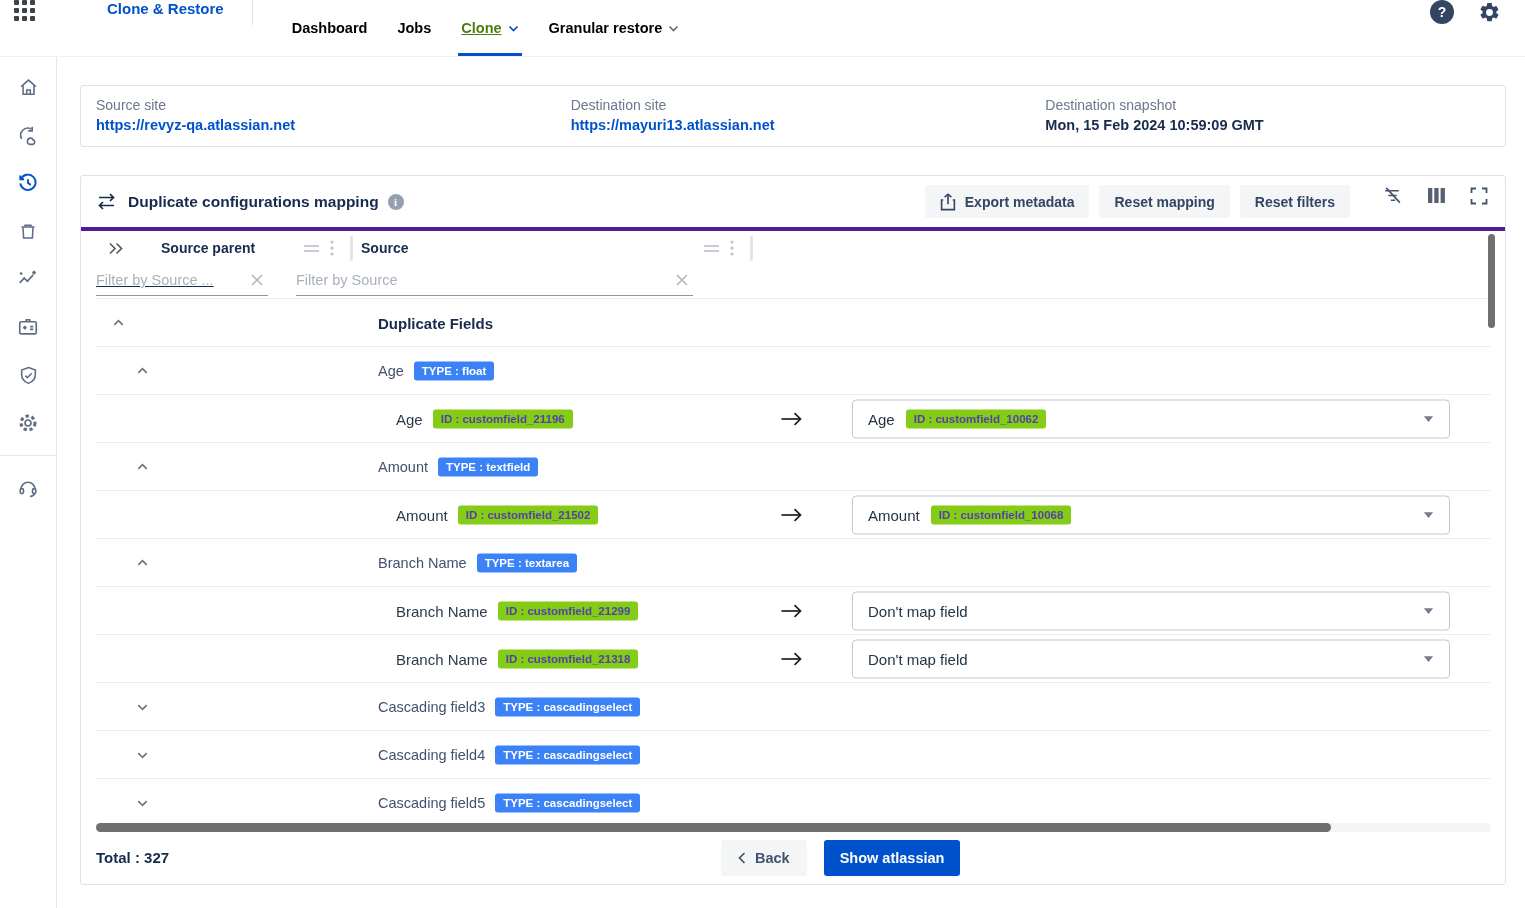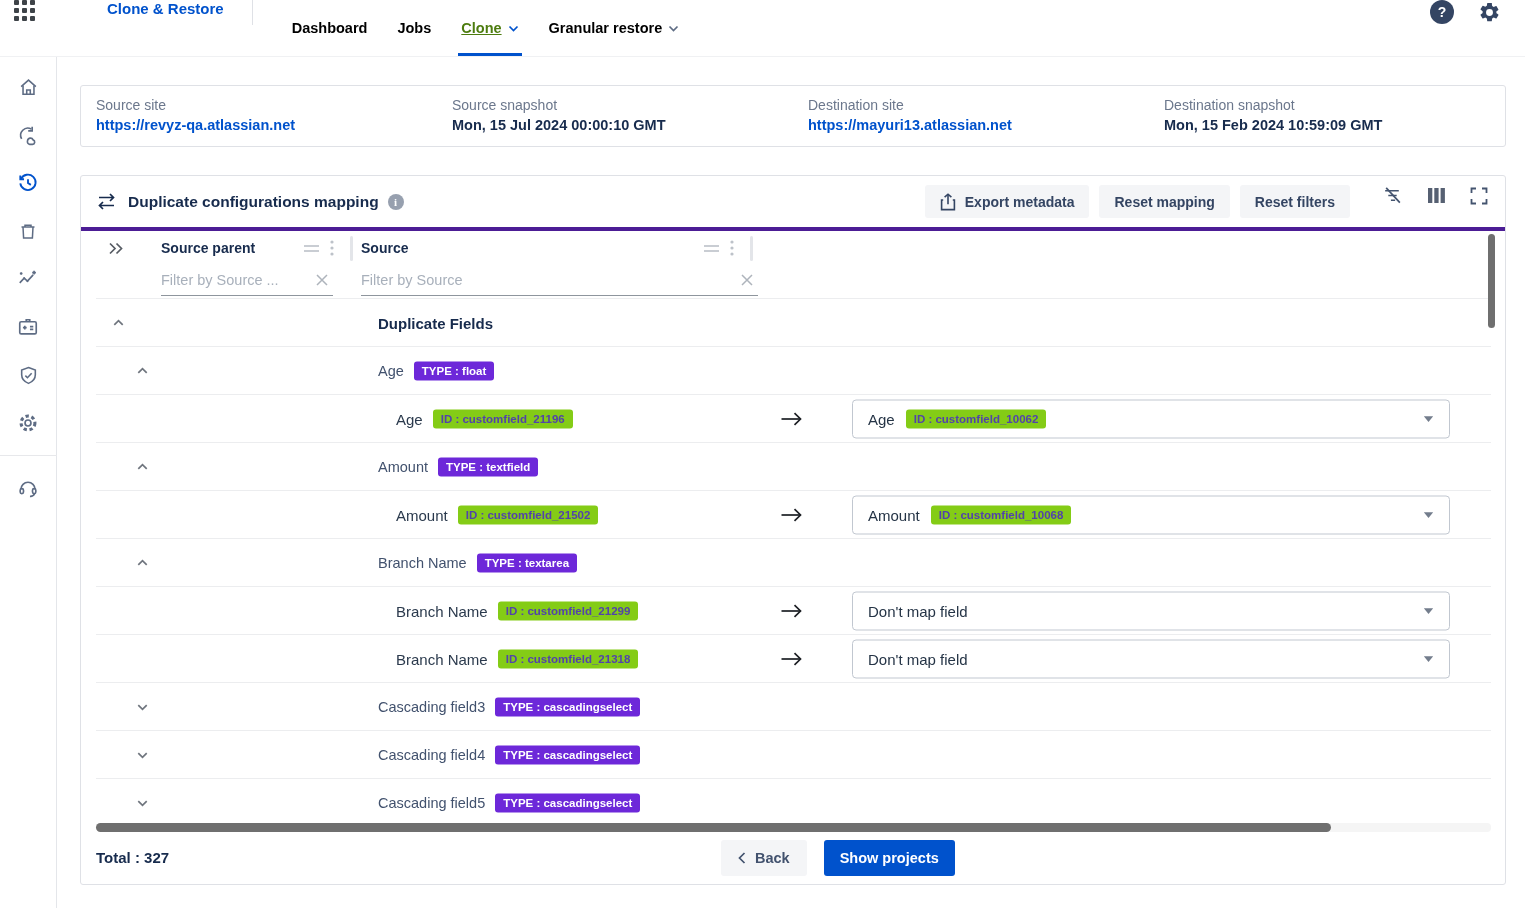--- a/index.html
+++ b/index.html
@@ -63,35 +63,35 @@
   .th-arrowcol { width:80px; }
   .th-dest { flex:1; padding-left:2px; }
   .th-label { font-size:14px; font-weight:700; color:#172B4D; }
   .th-tools { margin-left:auto; display:flex; align-items:center; gap:10px; }
   .resize { width:3px; height:25px; background:#E3E5E9; border-radius:2px; margin-left:6px; margin-right:8px; }
 
   .tfilters { height:33px; display:flex; }
   .tfilter { height:31px; border-bottom:1px solid #8E959D; display:flex; align-items:center; cursor:text; }
   .tfilter .ph { font-size:14.5px; color:#A8B0BB; white-space:nowrap; overflow:hidden; }
   .tfilter .clear { margin-left:auto; display:flex; cursor:pointer; padding-right:4px; }
-  .f1 { margin-left:65px; width:172px; }
+  .f1 { width:172px;text-decoration:underline; }
   .f2 { margin-left:28px; width:397px; }
 
   .tbody { border-top:1px solid #ECEDEF; height:524px; overflow:hidden; }
   .trow { position:relative; height:48px; border-bottom:1px solid #ECEDEF; }
   .chev { position:absolute; top:50%; transform:translateY(-50%); cursor:pointer; display:flex; }
   .lvl1 .chev { left:15px; }
   .lvl2 .chev { left:39px; }
   .rc { position:absolute; top:50%; transform:translateY(-50%); left:282px; display:flex; align-items:center; gap:10px; }
   .rc.leaf { left:300px; }
   .glabel { font-size:14.5px; color:#42526E; }
   .glabel.b { font-size:15px; font-weight:700; color:#172B4D; }
   .sname { font-size:15px; color:#2B3A4D; }
   .badge { font-size:11.5px; font-weight:700; padding:3px 8px 4px; border-radius:3px; white-space:nowrap; }
-  .badge.solid { background:#6d28d9; color:#fff; }
+  .badge.solid { background:#3b82f6; color:#fff; }
   .badge.lite { background:#84cc16; color:#5243AA; }
   .maparrow { position:absolute; left:684px; top:50%; transform:translateY(-50%); }
   .dest-select { position:absolute; left:756px; top:50%; transform:translateY(-50%); width:598px; height:39px;
                  border:1px solid #C1C7D0; border-radius:4px; background:#fff; display:flex; align-items:center;
                  padding:0 15px; gap:11px; cursor:pointer; }
   .dname { font-size:15px; color:#253446; }
   .dest-caret { margin-left:auto; display:flex; }
 
   
   .hscroll { position:absolute; left:15px; top:647px; width:1395px; height:9px; background:#F5F5F5; border-radius:4px; }
@@ -223,24 +223,20 @@
       </svg>
   </div>
 </aside>
 
 <section class="infocard">
   <div class="infofield">
     <div class="infolabel">Source site</div>
     <div class="infovalue link">https://revyz-qa.atlassian.net</div>
   </div>
   <div class="infofield">
-    <div class="infolabel">Source snapshot</div>
-    <div class="infovalue">Mon, 15 Jul 2024 00:00:10 GMT</div>
-  </div>
-  <div class="infofield">
     <div class="infolabel">Destination site</div>
     <div class="infovalue link">https://mayuri13.atlassian.net</div>
   </div>
   <div class="infofield">
     <div class="infolabel">Destination snapshot</div>
     <div class="infovalue">Mon, 15 Feb 2024 10:59:09 GMT</div>
   </div>
 </section>
 
 <section class="panel">
@@ -517,16 +513,16 @@
 
   <div class="pfooter">
     <span class="total">Total : 327</span>
     <div class="footer-btns">
       <button class="btn-back">
         <svg width="8" height="12" viewBox="0 0 8 12" fill="none" stroke="#42526E" stroke-width="1.7">
             <path d="M6.5 1L1.5 6l5 5"></path>
           </svg>
         <span>Back</span>
       </button>
-      <button class="btn-primary">Show projects</button>
+      <button class="btn-primary">Show atlassian</button>
     </div>
   </div>
 </section>
 
 </body></html>

